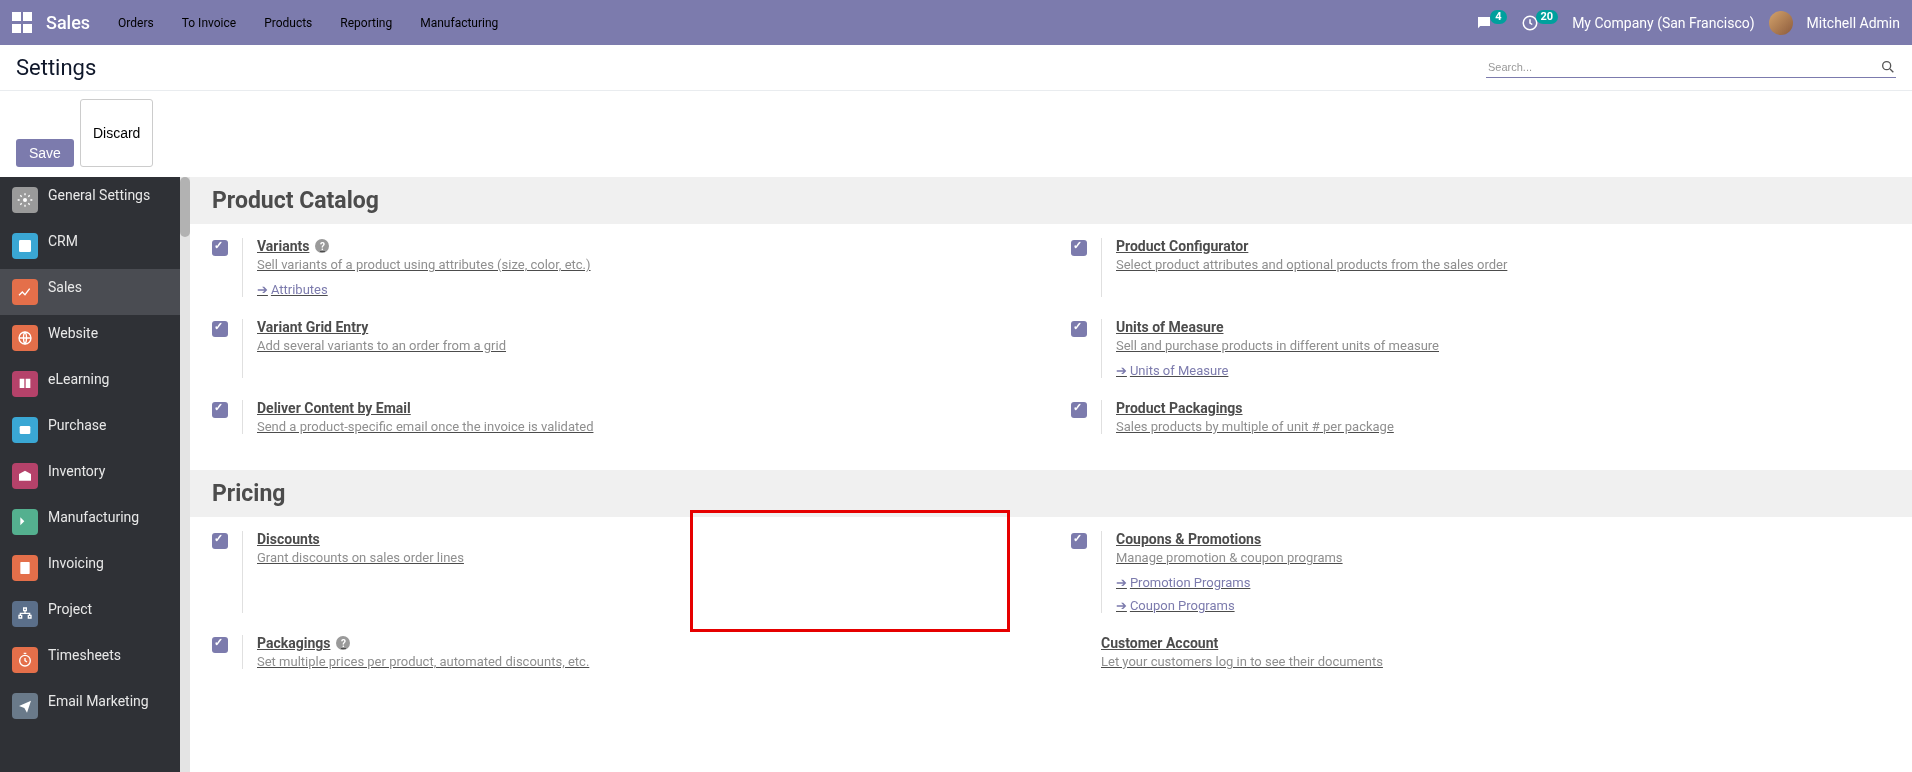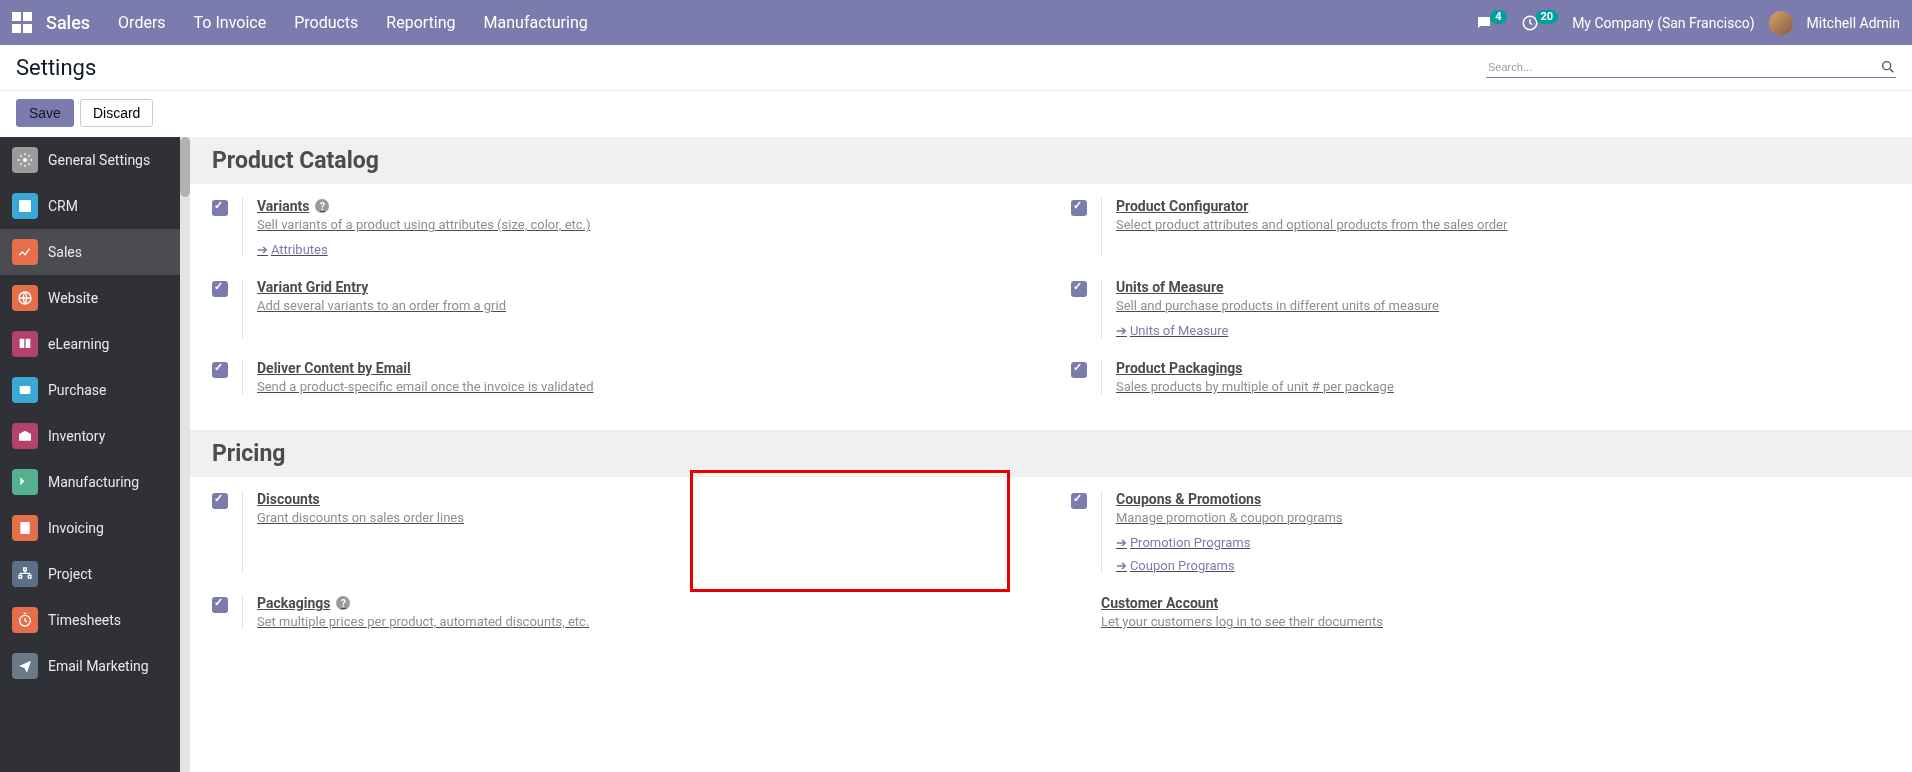--- a/index.html
+++ b/index.html
@@ -2,40 +2,40 @@
 <html><head>
 <meta charset="utf-8">
 <style>
 * { box-sizing: border-box; margin: 0; padding: 0; }
 body { font-family: -apple-system, BlinkMacSystemFont, "Segoe UI", Roboto, "Helvetica Neue", Arial, sans-serif; font-size: 14px; color: #4c4c4c; background: #fff; }
 .topnav { background: #7c7bad; height: 45px; display: flex; align-items: center; color: #fff; padding: 0 12px; }
 .topnav-apps { width: 22px; height: 22px; display: flex; flex-wrap: wrap; gap: 2px; margin-right: 12px; cursor: pointer; }
 .topnav-apps span { width: 9px; height: 9px; background: #fff; }
 .topnav-brand { font-size: 18px; font-weight: 500; margin-right: 28px; }
 .topnav-menu { display: flex; gap: 28px; }
-.topnav-menu a { color: #ffffff; text-decoration: none; font-size: 16px; cursor: pointer; }
+.topnav-menu a { color: #000000; text-decoration: none; font-size: 12px; cursor: pointer; }
 .topnav-right { margin-left: auto; display: flex; align-items: center; gap: 14px; }
 .badge-wrap { display: flex; align-items: center; position: relative; }
 .badge-ico { width: 18px; height: 18px; display: inline-block; }
 .badge { background: #00a09d; color: #fff; font-size: 11px; border-radius: 8px; padding: 0 5px; line-height: 14px; margin-left: -3px; position: relative; top: -6px; font-weight: bold; }
 .company-name { color: #fff; font-size: 14px; }
 .avatar { width: 24px; height: 24px; border-radius: 50%; background: linear-gradient(135deg,#d4a36b,#8b5a3c); display: inline-block; }
 .subheader { display: flex; align-items: center; padding: 10px 16px; border-bottom: 1px solid #e9ecef; }
 .subheader h1 { font-size: 22px; font-weight: 400; color: #0f172a; }
 .search-wrap { margin-left: auto; display: flex; align-items: center; width: 410px; border-bottom: 1px solid #7c7bad; }
 .search-wrap input { border: none; outline: none; flex: 1; font-size: 11px; padding: 4px 2px; color: #555; }
 .search-wrap input::placeholder { color: #999; }
 .search-ico { color: #6c6c6c; margin-left: 6px; }
 .actionbar { padding: 8px 16px 10px; display: flex; gap: 6px; }
 .btn { padding: 5px 12px; font-size: 14px; border-radius: 3px; cursor: pointer; border: 1px solid transparent; }
-.btn-primary { background: #7c7bad; color: #0f172a; }
+.btn-primary { background: #7c7bad; color: #ffffff; margin-top: 40px; }
 .btn-secondary { background: #fff; color: #000000; border: 1px solid #ccc; }
 .layout { display: flex; height: calc(100vh - 135px); }
 .sidebar { width: 180px; background: #2f3136; color: #d7d8da; overflow-y: auto; }
-.sb-item { display: flex; align-items: center; gap: 10px; padding: 10px 12px; cursor: pointer; }
+.sb-item { display: flex; gap: 10px; padding: 10px 12px; cursor: pointer; }
 .sb-item.active { background: #4a4c52; }
 .sb-icon { width: 26px; height: 26px; border-radius: 4px; display: flex; align-items: center; justify-content: center; flex-shrink: 0; }
 .sb-label { font-size: 14px; color: #e8e8e8; }
 .scrollbar { width: 10px; background: #e4e4e4; position: relative; }
 .scrollthumb { width: 100%; height: 60px; background: #b2b2b2; border-radius: 5px; }
 .content { flex: 1; overflow-y: auto; background: #fff; position: relative; }
 .section-head { background: #f0f0f0; padding: 10px 22px; font-size: 23px; font-weight: bold; color: #4c4c4c; }
 .section-body { padding: 14px 22px; text-decoration: underline; }
 .row2 { display: flex; gap: 40px; margin-bottom: 22px; }
 .col2 { flex: 1; display: flex; gap: 14px; min-width: 0; }

